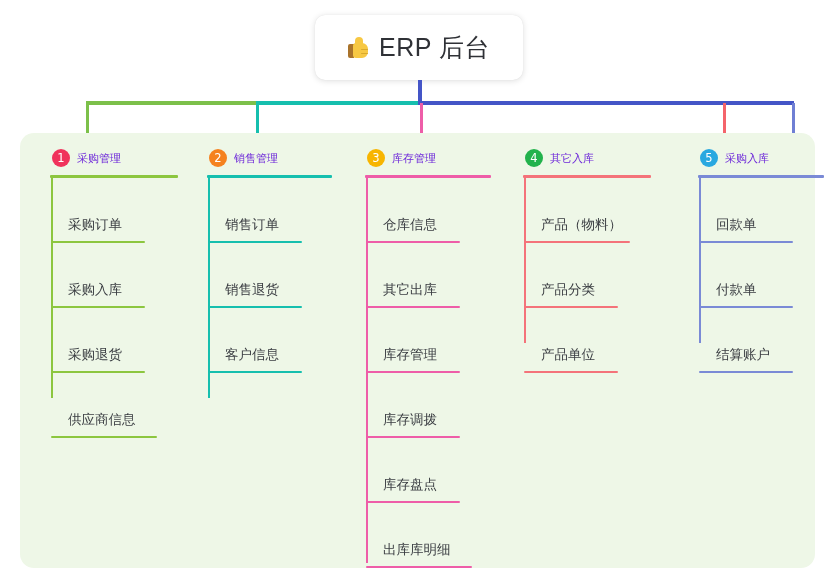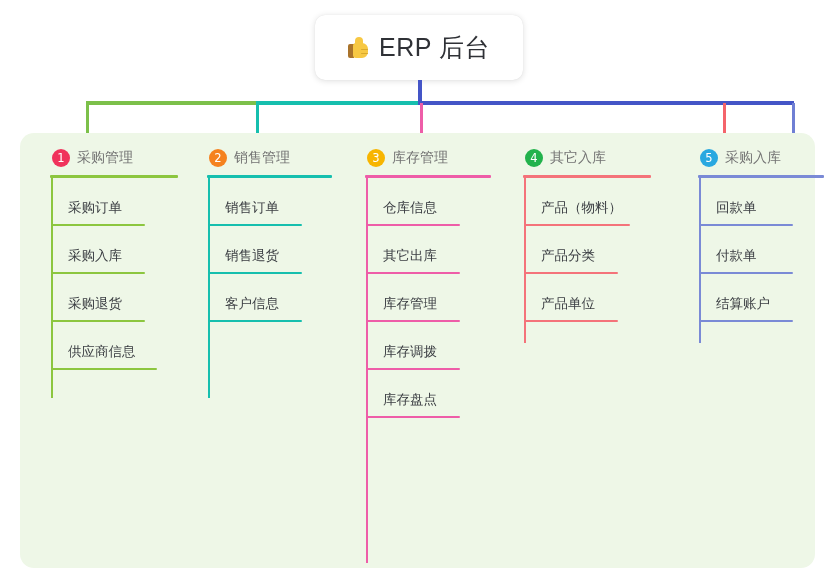--- a/index.html
+++ b/index.html
@@ -127,43 +127,43 @@
     height: 18px;
     border-radius: 50%;
     color: #ffffff;
     font-size: 11.5px;
     line-height: 18px;
     text-align: center;
     flex: 0 0 auto;
     font-family: "DejaVu Sans", sans-serif;
   }
   .col-title {
-    font-size: 14px;
-    color: #737373;
+    font-size: 11px;
+    color: #6d28d9;
     white-space: nowrap;
   }
   .col-header-rule {
     height: 3px;
     margin-top: 4px;
     border-radius: 1px;
   }
 
   .items {
     position: relative;
     margin-top: 0px;
   }
   .stem {
     position: absolute;
     left: 16px;
     top: 0;
     width: 2px;
   }
   .item {
     position: relative;
-    height: 48px;
+    height: 65px;
   }
   .item-label {
     position: absolute;
     left: 33px;
     bottom: 9px;
     font-size: 13.5px;
     color: #3a3d42;
     white-space: nowrap;
   }
   .item-rule {
@@ -274,20 +274,24 @@
             <div class="item-rule" style="background: rgb(238, 93, 168); width: 94px;"></div>
           </div>
           <div class="item">
             <span class="item-label">库存调拨</span>
             <div class="item-rule" style="background: rgb(238, 93, 168); width: 94px;"></div>
           </div>
           <div class="item">
             <span class="item-label">库存盘点</span>
             <div class="item-rule" style="background: rgb(238, 93, 168); width: 94px;"></div>
           </div>
+          <div class="item">
+            <span class="item-label">出库库明细</span>
+            <div class="item-rule" style="background: rgb(238, 93, 168); width: 106px;"></div>
+          </div>
         </div>
       </div>
       <div class="column" style="left: 488px; top: 12px;">
         <div class="col-header">
           <span class="badge" style="background: rgb(34, 178, 76);">4</span>
           <span class="col-title">其它入库</span>
         </div>
         <div class="col-header-rule" style="background: rgb(244, 115, 122); width: 128px; margin-left: 15px;"></div>
         <div class="items">
           <div class="stem" style="background: rgb(244, 115, 122); height: 165px;"></div>

